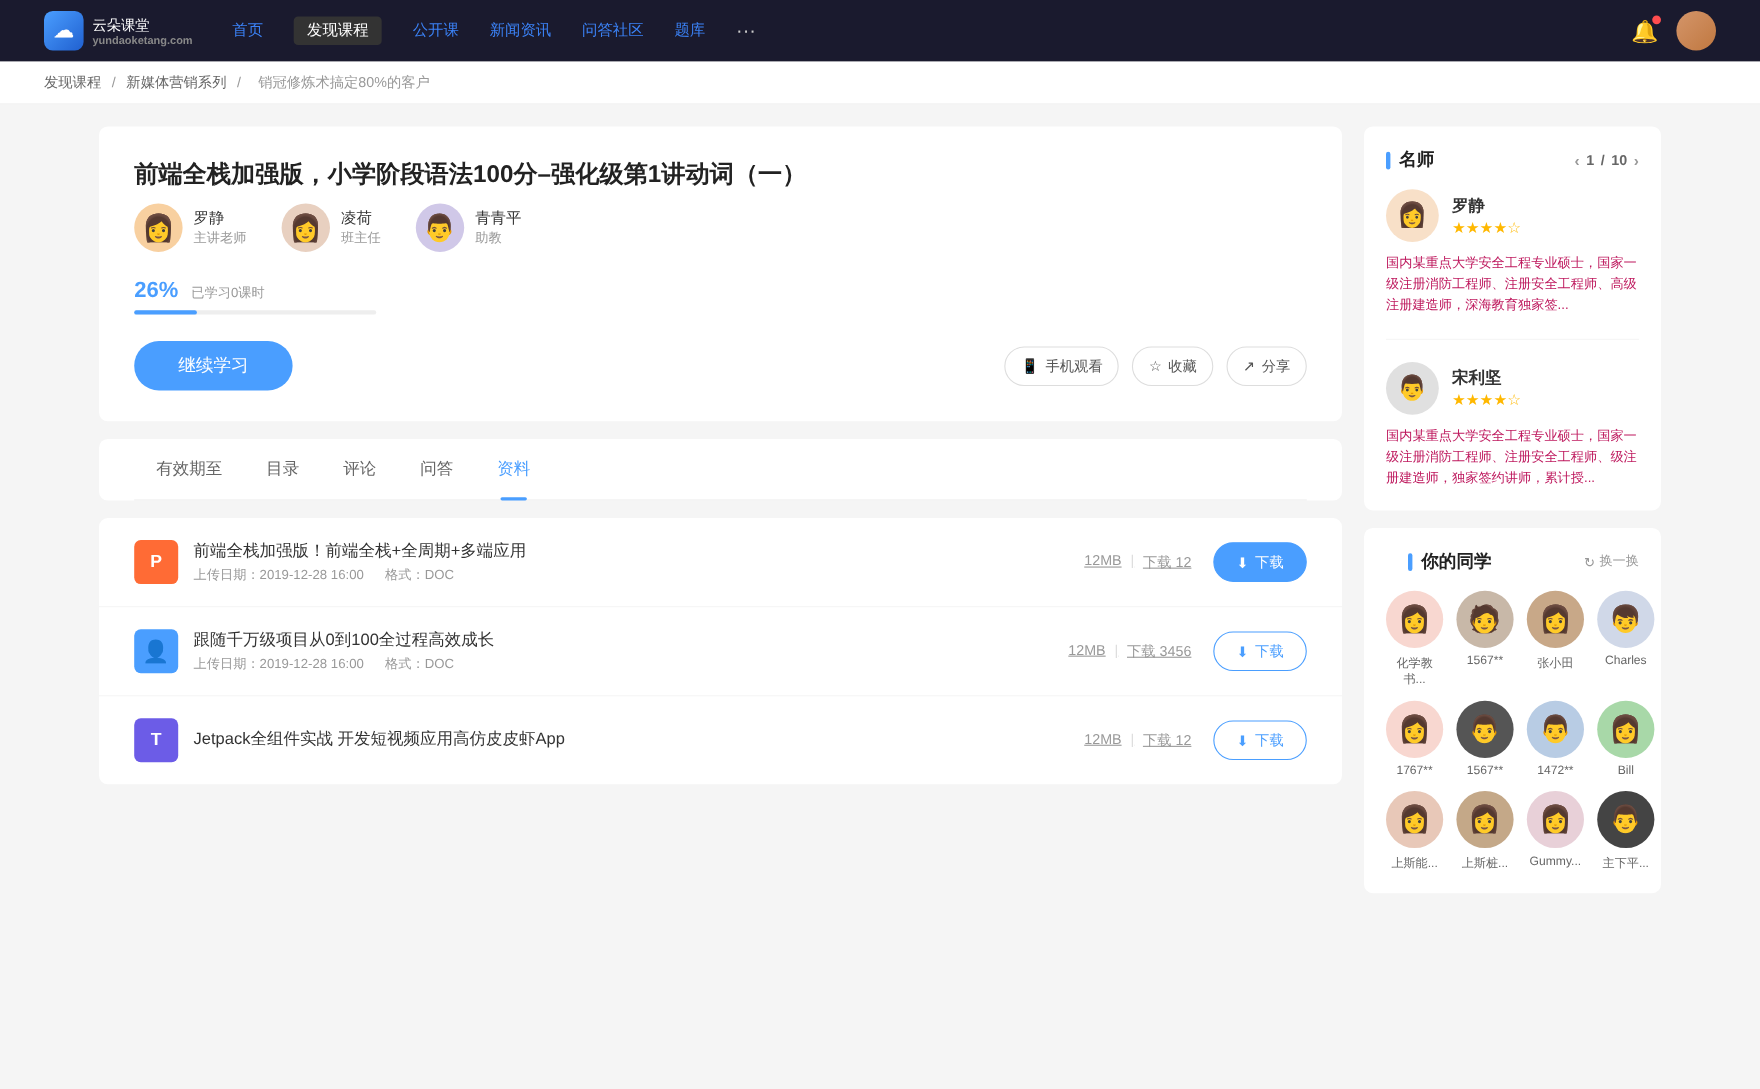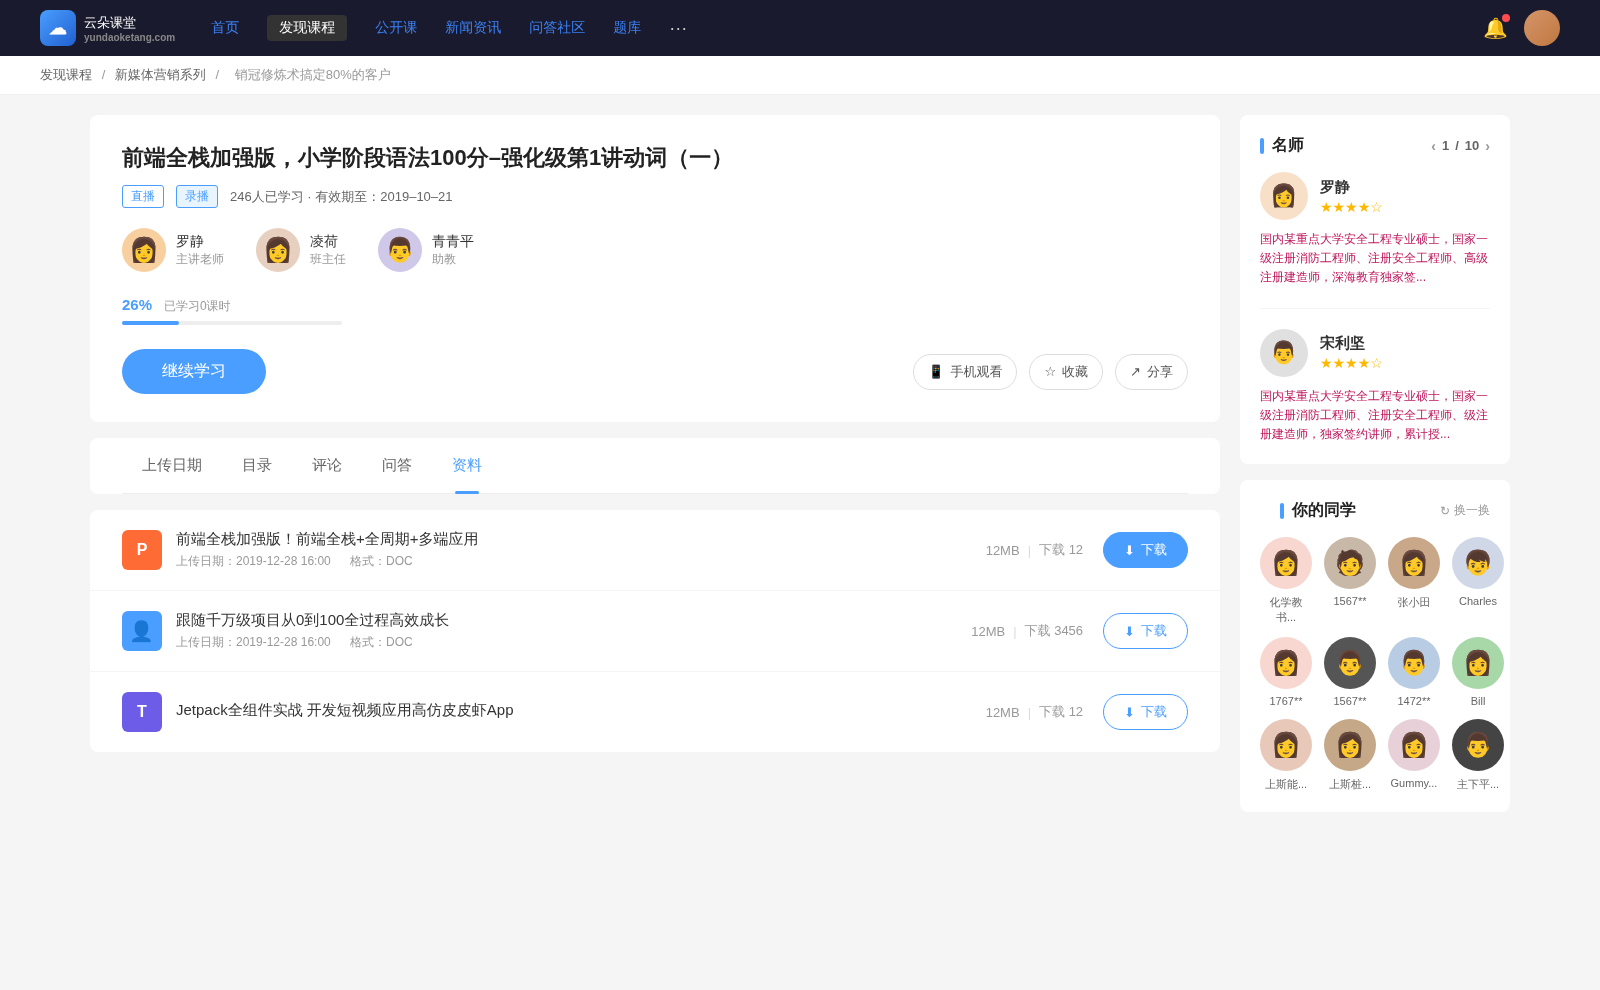--- a/index.html
+++ b/index.html
@@ -36,21 +36,21 @@
     .badge { padding: 2px 8px; border-radius: 3px; font-size: 12px; border: 1px solid; }
     .badge-live { border-color: #4a9eff; color: #4a9eff; }
     .badge-record { border-color: #4a9eff; color: #4a9eff; background: #e8f4ff; }
     .teachers { display: flex; gap: 32px; margin-bottom: 24px; }
     .teacher { display: flex; align-items: center; gap: 10px; }
     .teacher-avatar-circle { width: 44px; height: 44px; border-radius: 50%; display: flex; align-items: center; justify-content: center; font-size: 18px; }
     .teacher-info { }
     .teacher-name { font-size: 14px; color: #333; font-weight: 500; }
     .teacher-role { font-size: 12px; color: #999; }
     .progress-section { margin-bottom: 24px; }
-    .progress-label { font-size: 15px; color: #4a9eff; font-weight: bold; margin-bottom: 12px; }
+    .progress-label { font-size: 20px; color: #4a9eff; font-weight: bold; margin-bottom: 12px; }
     .progress-sub { font-size: 12px; color: #999; margin-left: 8px; }
     .progress-bar-bg { width: 220px; height: 4px; background: #eee; border-radius: 2px; margin-top: 6px; }
     .progress-bar-fill { height: 4px; background: #4a9eff; border-radius: 2px; }
     .course-actions { display: flex; align-items: center; gap: 16px; }
     .btn-continue { background: #4a9eff; color: white; border: none; border-radius: 24px; padding: 12px 40px; font-size: 16px; cursor: pointer; font-weight: 500; }
     .action-buttons { margin-left: auto; display: flex; gap: 12px; }
     .action-btn { display: flex; align-items: center; gap: 6px; padding: 8px 14px; border: 1px solid #ddd; border-radius: 20px; background: white; cursor: pointer; font-size: 13px; color: #555; }
 
     
     .tabs-card { background: white; border-radius: 8px; padding: 0 32px; margin-bottom: 16px; }
@@ -63,21 +63,21 @@
     .files-card { background: white; border-radius: 8px; padding: 0; }
     .file-item { display: flex; align-items: center; padding: 20px 32px; border-bottom: 1px solid #f5f5f5; }
     .file-item:last-child { border-bottom: none; }
     .file-icon { width: 40px; height: 40px; border-radius: 6px; display: flex; align-items: center; justify-content: center; font-size: 16px; font-weight: bold; color: white; margin-right: 14px; flex-shrink: 0; }
     .file-icon-p { background: #ff6b35; }
     .file-icon-u { background: #4a9eff; }
     .file-icon-t { background: #6c5ce7; }
     .file-info { flex: 1; }
     .file-name { font-size: 15px; color: #333; margin-bottom: 4px; font-weight: 500; }
     .file-meta { font-size: 12px; color: #999; }
-    .file-stats { display: flex; align-items: center; gap: 8px; font-size: 13px; color: #999; margin-right: 20px; }
+    .file-stats { display: flex; gap: 8px; font-size: 13px; color: #999; margin-right: 20px; text-decoration: underline; }
     .file-stats-sep { color: #ddd; }
     .btn-download { display: flex; align-items: center; gap: 6px; padding: 8px 20px; border: 1px solid #4a9eff; border-radius: 20px; background: white; color: #4a9eff; cursor: pointer; font-size: 13px; }
     .btn-download-filled { background: #4a9eff; color: white; border: 1px solid #4a9eff; border-radius: 20px; padding: 8px 20px; font-size: 13px; display: flex; align-items: center; gap: 6px; cursor: pointer; }
 
     
     .right-sidebar { width: 270px; flex-shrink: 0; }
     .sidebar-card { background: white; border-radius: 8px; padding: 20px; margin-bottom: 16px; }
     .sidebar-card-title { font-size: 16px; font-weight: bold; color: #222; margin-bottom: 16px; display: flex; align-items: center; gap: 8px; }
     .sidebar-card-title::before { content: ''; display: inline-block; width: 4px; height: 16px; background: #4a9eff; border-radius: 2px; }
     .title-pagination { margin-left: auto; display: flex; align-items: center; gap: 6px; font-size: 13px; color: #666; }
@@ -145,25 +145,20 @@
   <span> / </span>
   <span>销冠修炼术搞定80%的客户</span>
 </div>
 
 <div class="main-container">
 
   <div class="left-content">
 
     <div class="course-card">
       <h1 class="course-title">前端全栈加强版，小学阶段语法100分–强化级第1讲动词（一）</h1>
-      <div class="course-meta">
-        <span class="badge badge-live">直播</span>
-        <span class="badge badge-record">录播</span>
-        <span>246人已学习 · 有效期至：2019–10–21</span>
-      </div>
       <div class="teachers">
         <div class="teacher">
           <div class="teacher-avatar-circle" style="background:#f8d0a0;font-size:24px;">👩</div>
           <div class="teacher-info">
             <div class="teacher-name">罗静</div>
             <div class="teacher-role">主讲老师</div>
           </div>
         </div>
         <div class="teacher">
           <div class="teacher-avatar-circle" style="background:#e8d0c0;font-size:24px;">👩</div>
@@ -201,21 +196,21 @@
           <button class="action-btn">
             <span>↗</span>
             <span>分享</span>
           </button>
         </div>
       </div>
     </div>
 
     <div class="tabs-card">
       <div class="tabs">
-        <div class="tab">上传日期</div>
+        <div class="tab">有效期至</div>
         <div class="tab">目录</div>
         <div class="tab">评论</div>
         <div class="tab">问答</div>
         <div class="tab active">资料</div>
       </div>
     </div>
 
     <div class="files-card">
 
       <div class="file-item">

